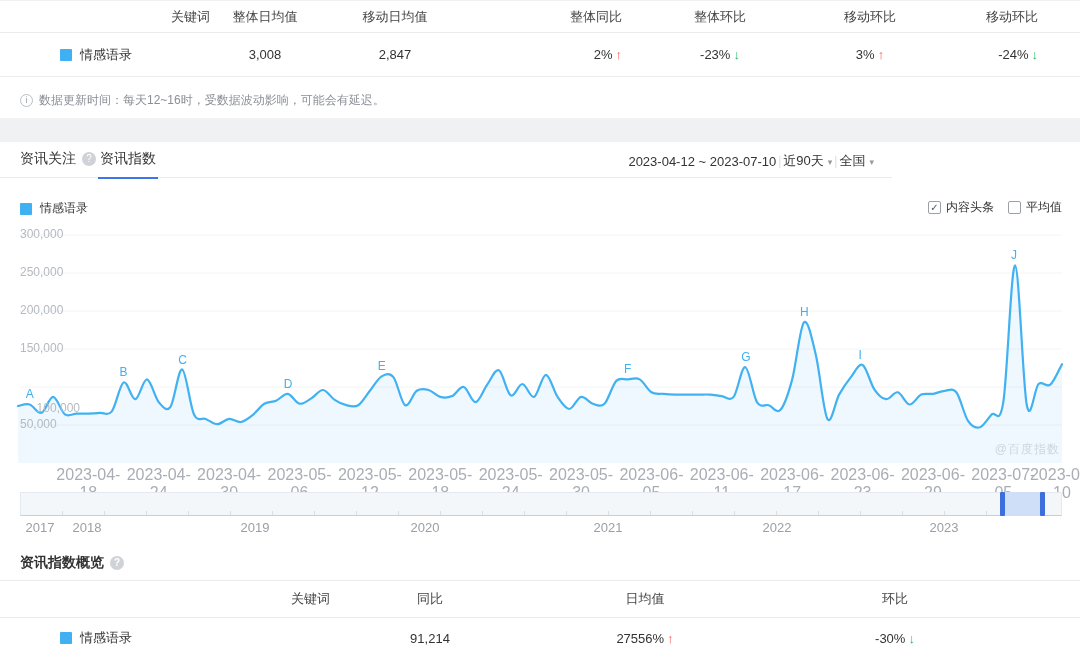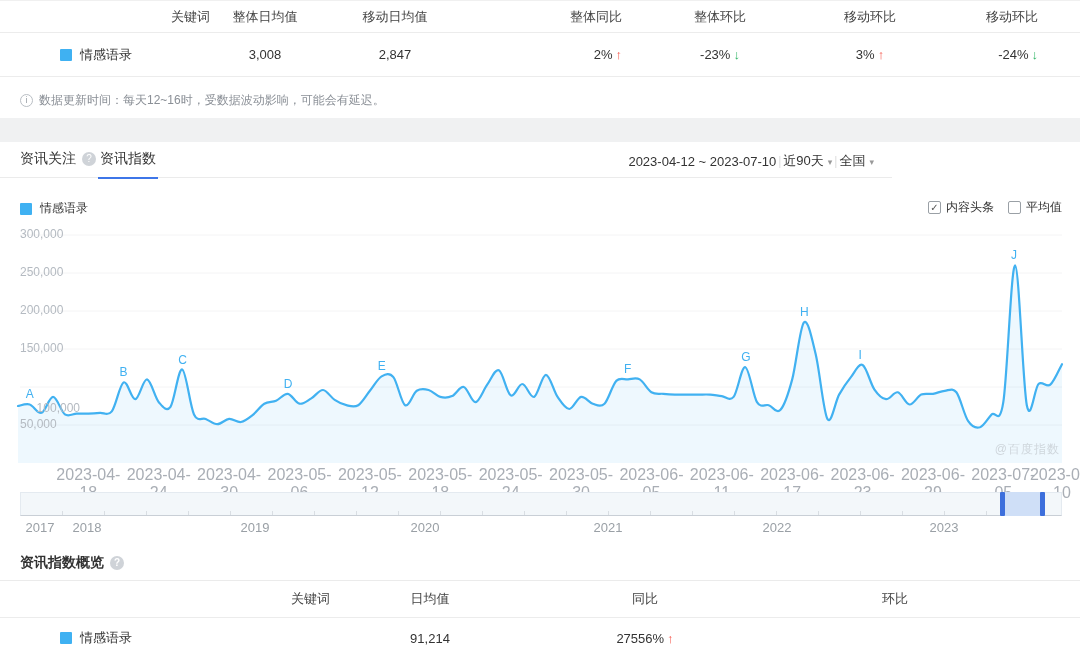--- a/index.html
+++ b/index.html
@@ -227,31 +227,34 @@
       <div class="yearlab" style="left: 944px;">2023</div>
     </div>
 
   <div class="ov-title">
     <span>资讯指数概览</span>
     <span class="q-circle">?</span>
   </div>
   <div class="t2">
     <div class="t2-grid t2-head">
       <div class="cell c-left">关键词</div>
+      <div class="cell c-center">同比</div>
       <div class="cell c-center">日均值</div>
-      <div class="cell c-center">同比</div>
       <div class="cell c4pad">环比</div>
     </div>
     <div class="t2-grid t2-row">
       <div class="cell c-left">
         <span class="kw">
           <span class="sq"></span>
           <span>情感语录</span>
         </span>
       </div>
       <div class="cell c-center">91,214</div>
       <div class="cell c-center">
         <span>27556%</span><span class="up">↑</span>
       </div>
+      <div class="cell c4pad">
+        <span>-30%</span><span class="down">↓</span>
+      </div>
     </div>
   </div>
 
 </div>
 
 </body></html>

